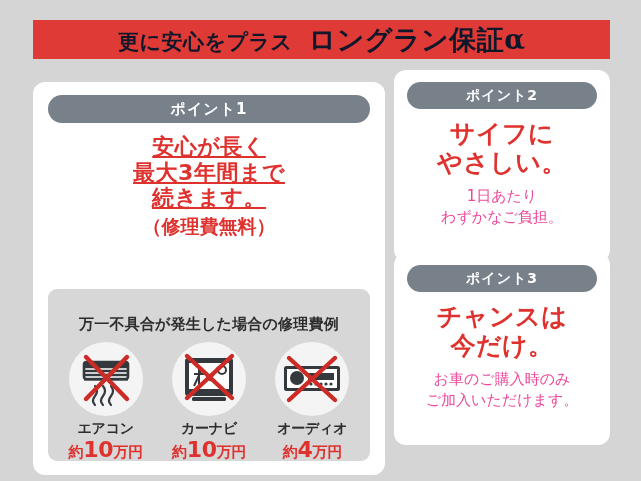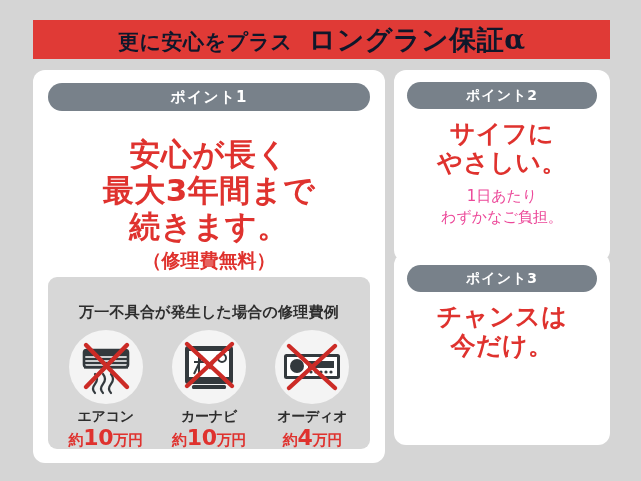--- a/index.html
+++ b/index.html
@@ -55,21 +55,21 @@
     font-family: "DejaVu Serif", "Liberation Serif", serif;
     font-style: normal;
   }
 
   
   .panel {
     position: absolute;
     background: #ffffff;
     border-radius: 12px;
   }
-  #panel-1 { left: 33px;  top: 70px;  width: 352px; height: 393px; }
+  #panel-1 { left: 33px;  top: 82px;  width: 352px; height: 393px; }
   #panel-2 { left: 394px; top: 70px;  width: 216px; height: 192px; }
   #panel-3 { left: 394px; top: 253px; width: 216px; height: 192px; }
 
   
   .pill {
     background: #78818a;
     border-radius: 999px;
     color: #ffffff;
     font-weight: bold;
     text-align: center;
@@ -92,23 +92,24 @@
   }
 
   
   .headline {
     color: #df322e;
     font-weight: bold;
     text-align: center;
     line-height: 1.16;
   }
   #panel-1 .headline {
-    margin-top: 26px;
-    font-size: 31px;
+    margin-top: 11px;
+    font-size: 22px;
     letter-spacing: 0.5px;
+    text-decoration: underline;
   }
   #panel-2 .headline,
   #panel-3 .headline {
     margin-top: 10px;
     font-size: 25px;
     letter-spacing: 0.5px;
   }
   .headline .ln { display: block; }
 
   .sub-note {
@@ -302,15 +303,19 @@
       <span class="ln">わずかなご負担。</span>
     </div>
   </div>
 
   <div class="panel" id="panel-3">
     <div class="pill">ポイント3</div>
     <div class="headline">
       <span class="ln">チャンスは</span>
       <span class="ln">今だけ。</span>
     </div>
+    <div class="body-note">
+      <span class="ln">お車のご購入時のみ</span>
+      <span class="ln">ご加入いただけます。</span>
+    </div>
   </div>
 
 </div>
 
 </body></html>

